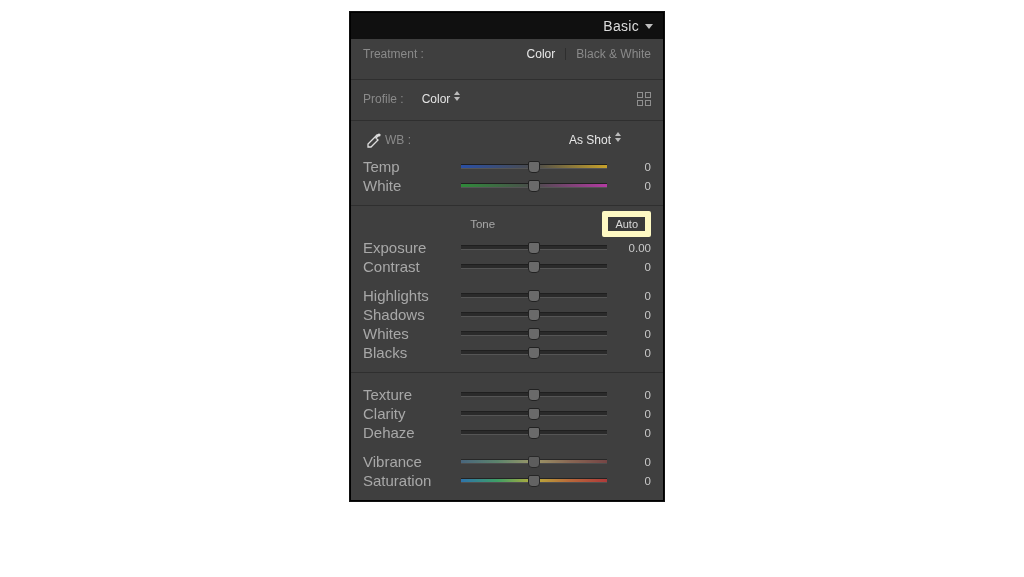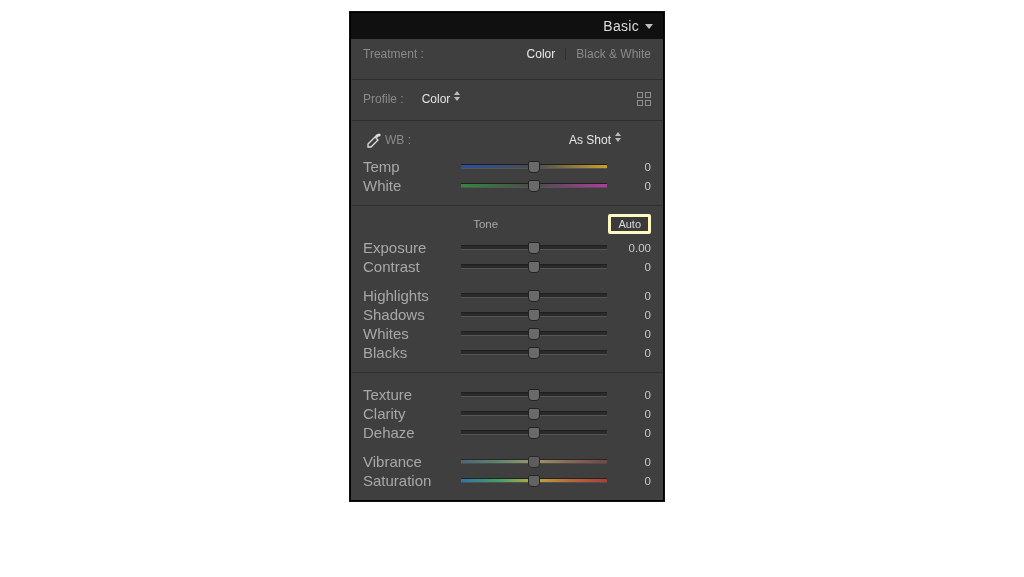--- a/index.html
+++ b/index.html
@@ -158,21 +158,21 @@
     text-align:center;
     font-size:11.5px;
     color:#a8a8a8;
     display:flex;
     align-items:center;
     height:20px;
   }
   .sub-head .fill{flex:1;}
   .auto-btn {
     padding:1px 7px;
-    border:3px solid #fef9c3;
+    border:6px solid #fef9c3;
     background:#3a3a3a;
     color:#d9d9d9;
     font-size:11px;
     border-radius:2px;
   }
   .gap4{height:4px;}
   .gap6{height:6px;}
   .gap10{height:10px;}
 </style>
 </head>

